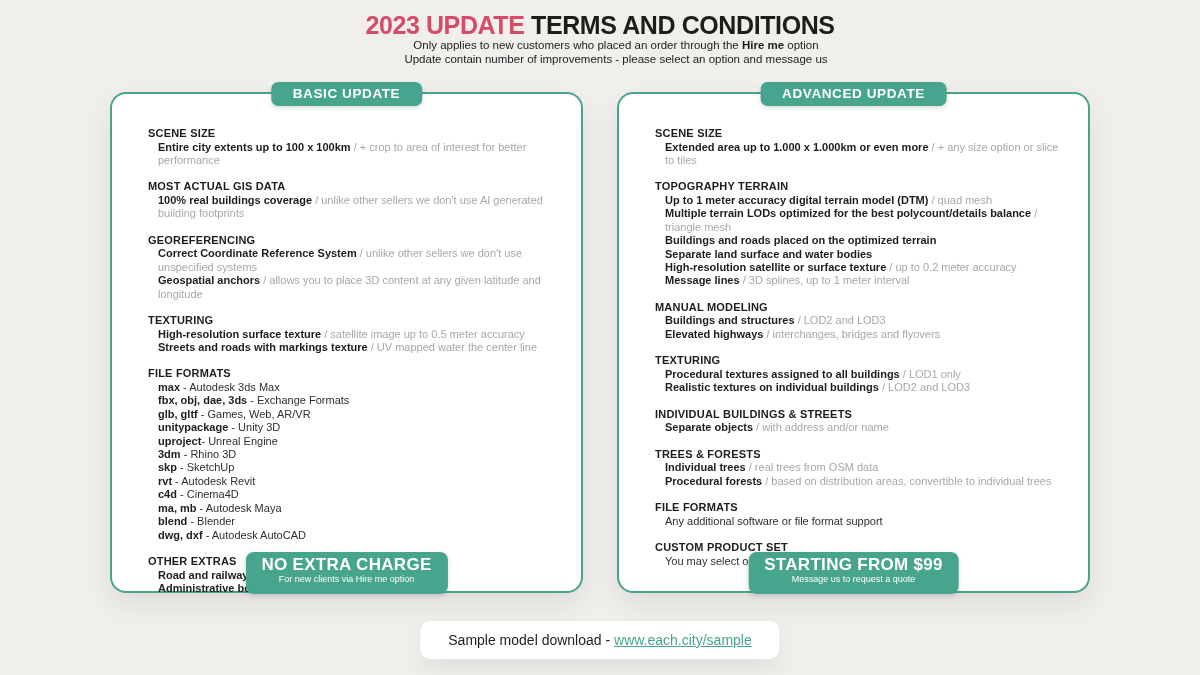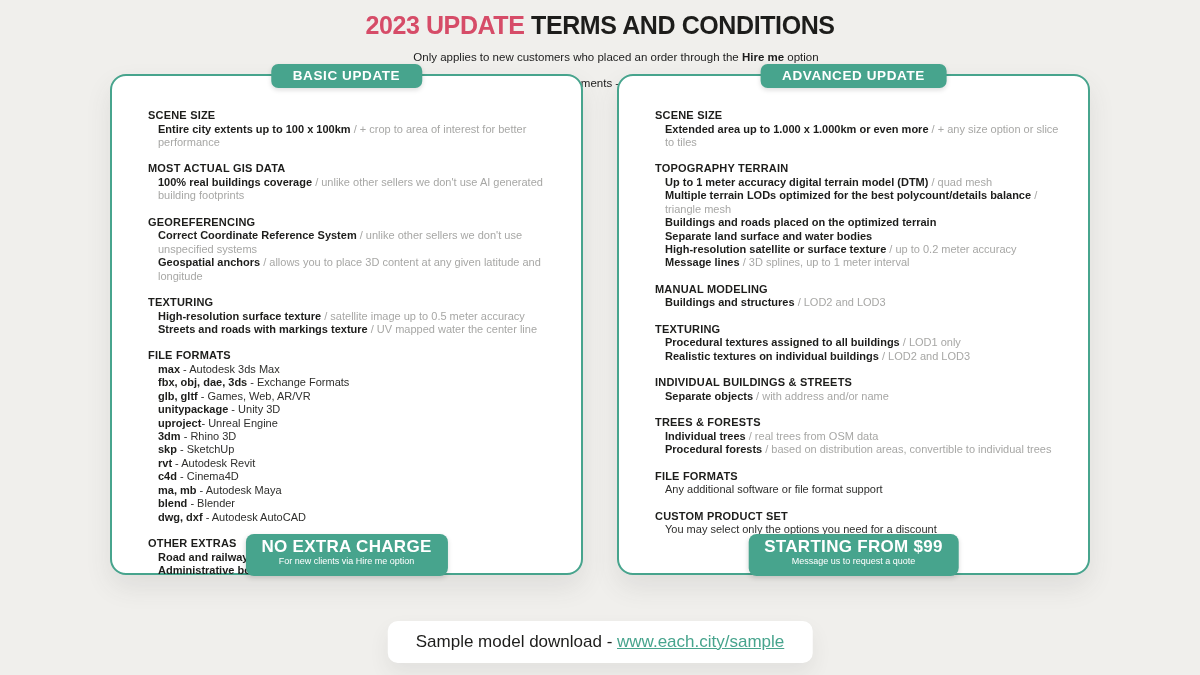--- a/index.html
+++ b/index.html
@@ -24,31 +24,31 @@
   .page-title {
     margin: 0;
     font-size: 25px;
     font-weight: bold;
     letter-spacing: -0.4px;
     color: var(--ink);
     line-height: 28px;
   }
   .page-title .accent { color: var(--title-accent); }
   .subtitle {
-    margin: 12px;
+    margin: 0;
     font-size: 11.5px;
     line-height: 13.5px;
     color: #1c1c1c;
     padding-left: 32px;
   }
 
   
   .panel {
     position: absolute;
-    top: 74px;
+    top: 92px;
     width: 473px;
     height: 501px;
     background: #ffffff;
     border: 2px solid var(--accent);
     border-radius: 16px;
     box-shadow: 0 12px 26px rgba(70,70,65,0.10);
   }
   .panel-basic { left: 110px; }
   .panel-advanced { left: 617px; }
 
@@ -113,21 +113,21 @@
 
   
   .footer-pill {
     position: absolute;
     top: 621px;
     left: 50%;
     transform: translateX(-50%);
     background: #ffffff;
     border-radius: 10px;
     padding: 11px 28px;
-    font-size: 17px;
+    font-size: 14px;
     color: var(--ink);
     box-shadow: 0 10px 20px rgba(70,70,65,0.08);
     white-space: nowrap;
   }
   .footer-pill a {
     color: var(--accent);
     text-decoration: underline;
     cursor: pointer;
   }
 </style>
@@ -200,20 +200,21 @@
           <div class="feature-line"><span class="seg-b">Up to 1 meter accuracy digital terrain model (DTM)</span><span class="seg-g"> / quad mesh</span></div>
           <div class="feature-line"><span class="seg-b">Multiple terrain LODs optimized for the best polycount/details balance</span><span class="seg-g"> / triangle mesh</span></div>
           <div class="feature-line"><span class="seg-b">Buildings and roads placed on the optimized terrain</span></div>
           <div class="feature-line"><span class="seg-b">Separate land surface and water bodies</span></div>
           <div class="feature-line"><span class="seg-b">High-resolution satellite or surface texture</span><span class="seg-g"> / up to 0.2 meter accuracy</span></div>
           <div class="feature-line"><span class="seg-b">Message lines</span><span class="seg-g"> / 3D splines, up to 1 meter interval</span></div>
         </div>
         <div class="section">
           <div class="section-title">MANUAL MODELING</div>
           <div class="feature-line"><span class="seg-b">Buildings and structures</span><span class="seg-g"> / LOD2 and LOD3</span></div>
+          <div class="feature-line"><span class="seg-b">Elevated highways</span><span class="seg-g"> / interchanges, bridges and flyovers</span></div>
         </div>
         <div class="section">
           <div class="section-title">TEXTURING</div>
           <div class="feature-line"><span class="seg-b">Procedural textures assigned to all buildings</span><span class="seg-g"> / LOD1 only</span></div>
           <div class="feature-line"><span class="seg-b">Realistic textures on individual buildings</span><span class="seg-g"> / LOD2 and LOD3</span></div>
         </div>
         <div class="section">
           <div class="section-title">INDIVIDUAL BUILDINGS &amp; STREETS</div>
           <div class="feature-line"><span class="seg-b">Separate objects</span><span class="seg-g"> / with address and/or name</span></div>
         </div>

